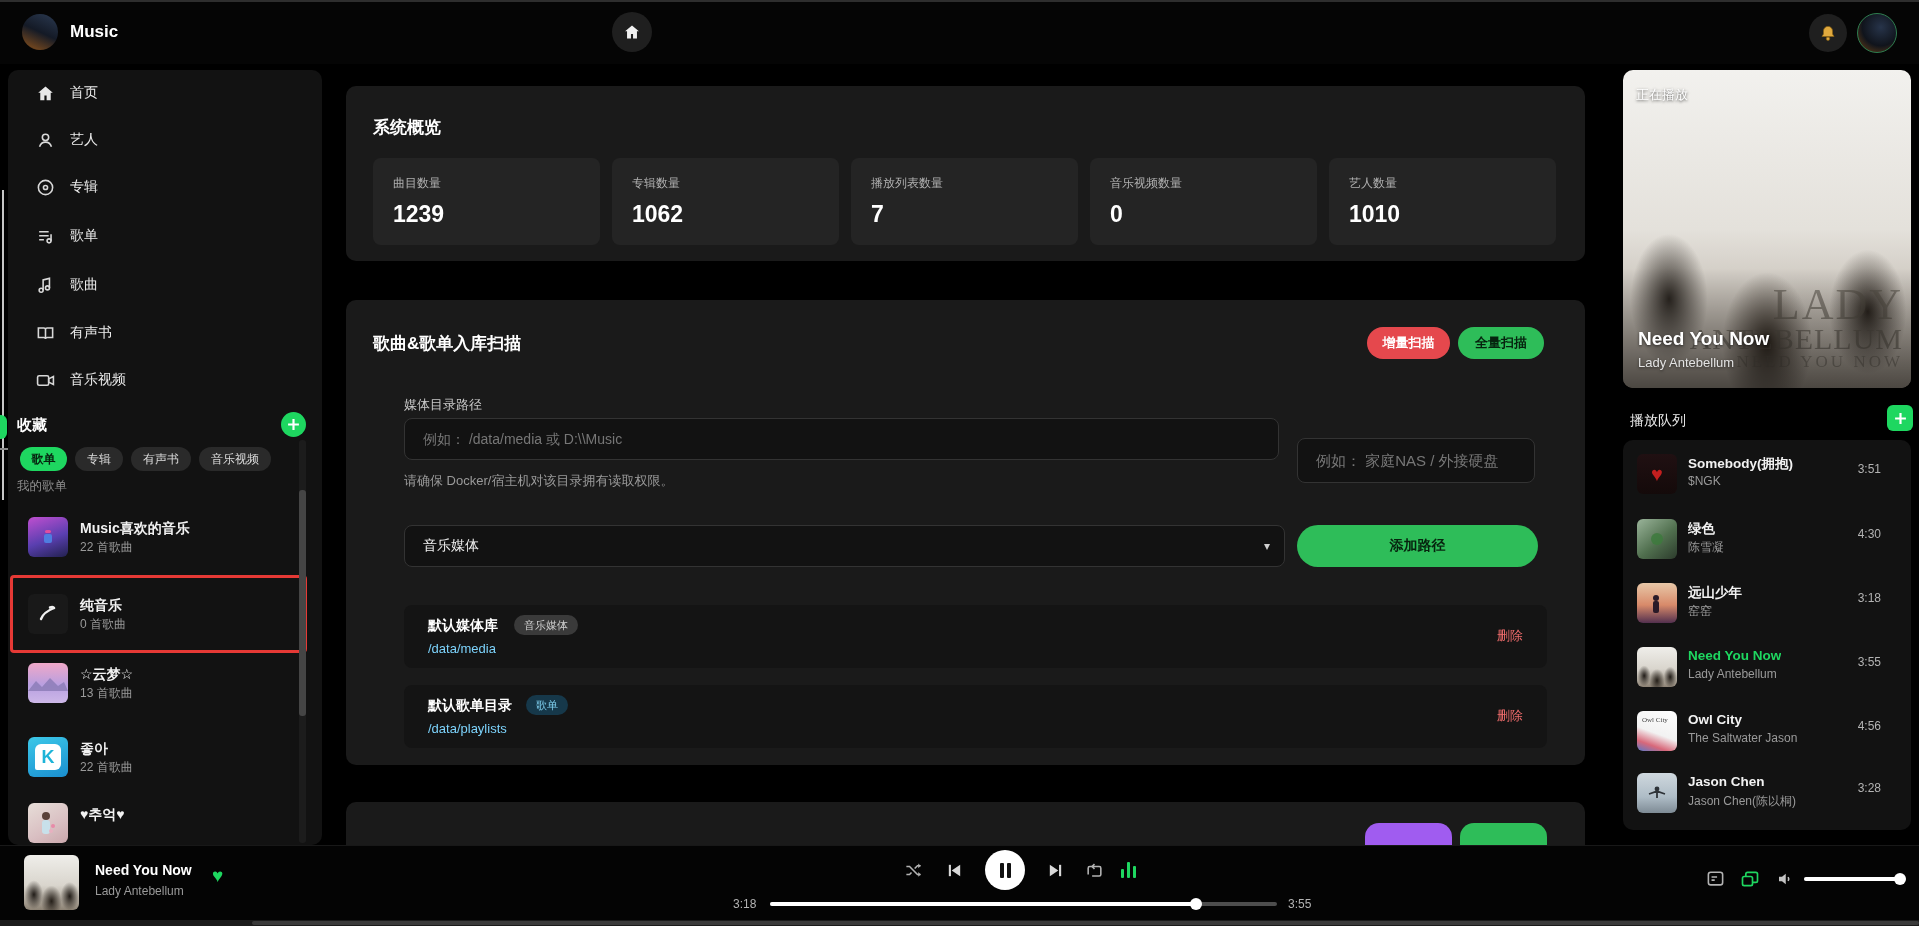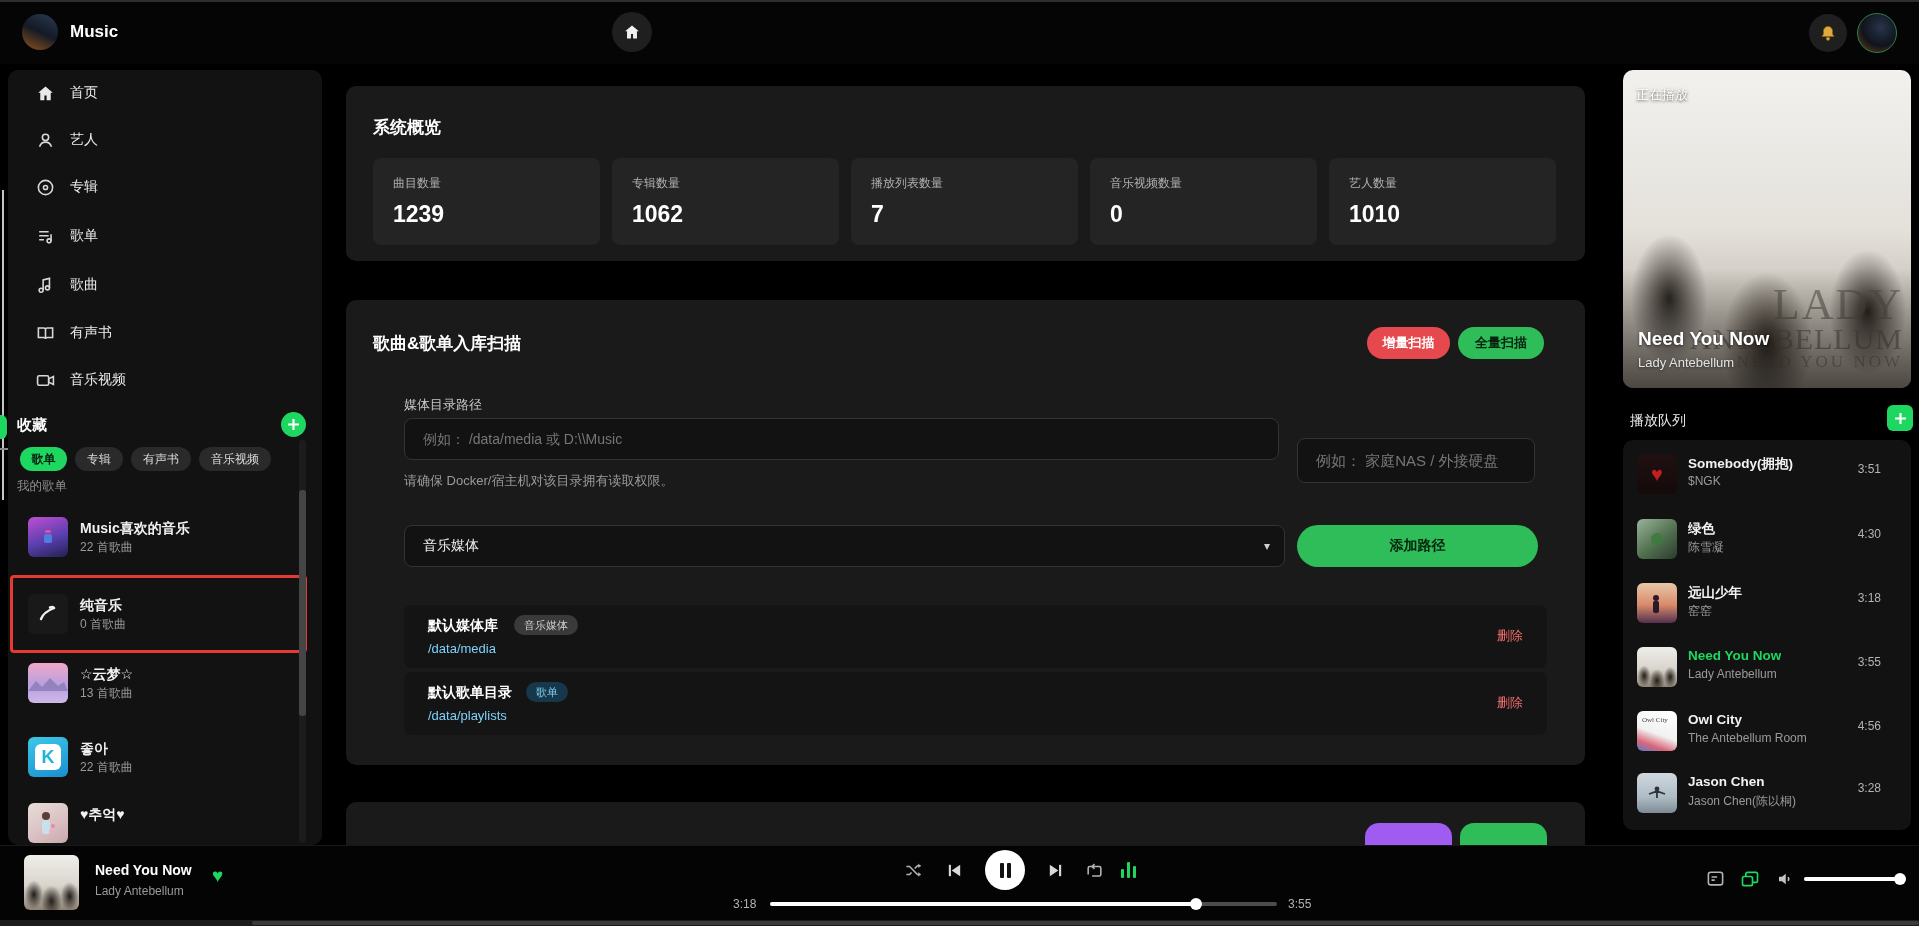--- a/index.html
+++ b/index.html
@@ -334,21 +334,21 @@
     </div>
     <button class="add-btn" style="left:951px; top:225px; width:241px; height:42px;">添加路径</button>
 
     <div class="path-row" style="top:305px;">
       <div class="path-name">默认媒体库</div>
       <div class="path-badge badge-gray" style="left:110px;">音乐媒体</div>
       <div class="path-dir">/data/media</div>
       <div class="path-del">删除</div>
     </div>
 
-    <div class="path-row" style="top:372px;text-decoration:underline;">
+    <div class="path-row" style="top:385px;text-decoration:underline;">
       <div class="path-name">默认歌单目录</div>
       <div class="path-badge badge-blue" style="left:122px;">歌单</div>
       <div class="path-dir">/data/playlists</div>
       <div class="path-del">删除</div>
     </div>
   </div>
 
   <div class="card" style="left:346px; top:802px; width:1239px; height:60px;">
     <div class="partial-pill" style="left:1019px; background:#a05cf0;"></div>
     <div class="partial-pill" style="left:1114px; background:#2ebd59;"></div>
@@ -417,21 +417,21 @@
       <div class="q-title current">Need You Now</div>
       <div class="q-artist">Lady Antebellum</div>
       <div class="q-time">3:55</div>
     </div>
 
     <div class="q-item" style="top:263px;">
       <div class="q-thumb" style="background:linear-gradient(200deg,#ffffff 0%,#f2f2f2 55%,#d8687a 80%,#5a78c8 100%);">
         <span style="color:#444; font-size:7px; font-family:'Liberation Serif','DejaVu Serif',serif; position:absolute; top:5px; left:5px;">Owl City</span>
       </div>
       <div class="q-title">Owl City</div>
-      <div class="q-artist">The Antebellum Room</div>
+      <div class="q-artist">The Saltwater Jason</div>
       <div class="q-time">4:56</div>
     </div>
 
     <div class="q-item" style="top:325px;">
       <div class="q-thumb" style="background:linear-gradient(180deg,#cfd8de 0%,#aebcc6 60%,#7e8b95 100%);">
         <svg width="20" height="16" viewBox="0 0 20 16">
             <circle cx="10" cy="4" r="2.4" fill="#2e3338"></circle>
             <path d="M2 9l6-2h4l6 2M10 6v7" stroke="#2e3338" stroke-width="1.8" fill="none"></path>
           </svg>
       </div>

